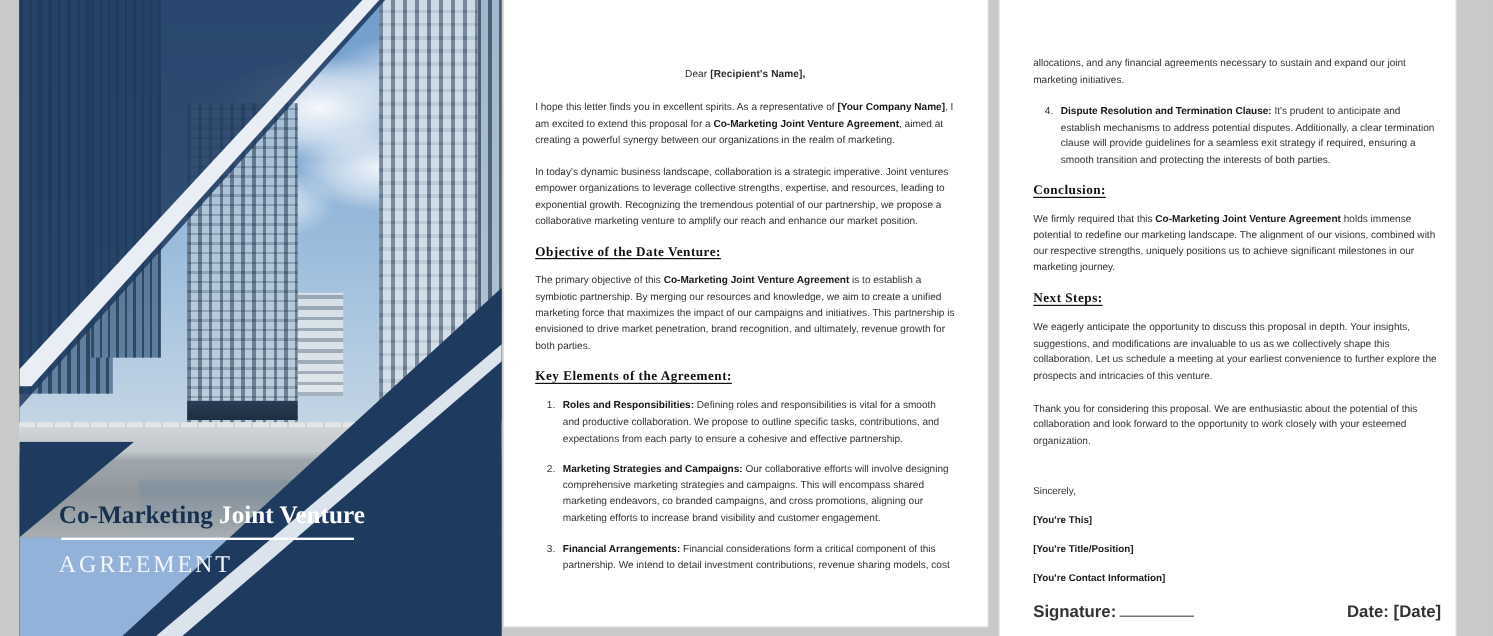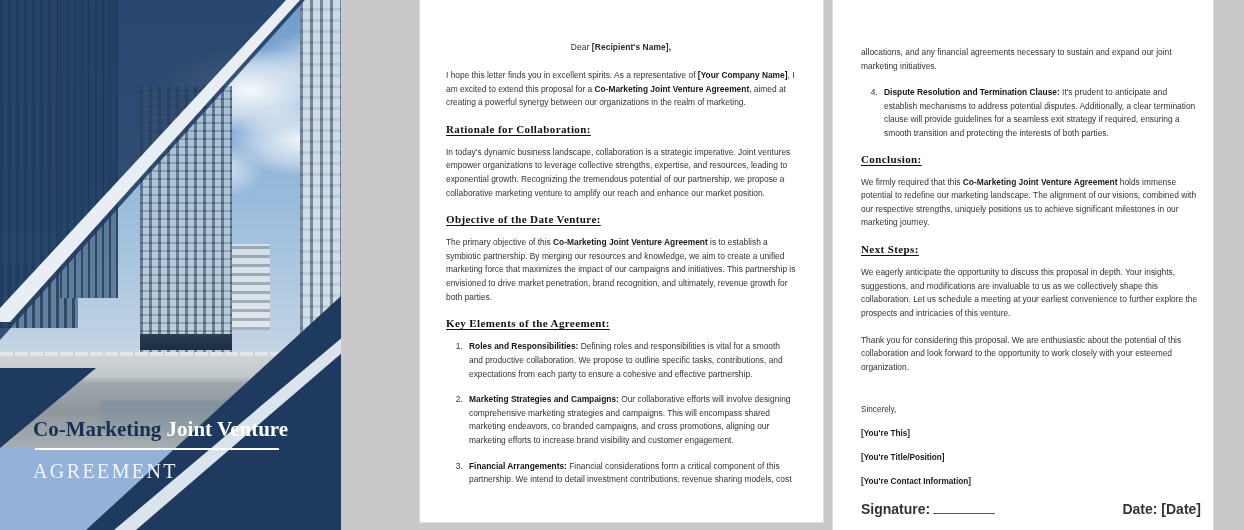--- a/index.html
+++ b/index.html
@@ -5,21 +5,21 @@
   html,body{margin:0;padding:0;}
   body{
     width:1244px;height:530px;overflow:hidden;
     background:#c8c8c8;
     font-family:"Liberation Sans",sans-serif;
   }
   .workspace{position:relative;width:1244px;height:530px;background:#c9c9c9;}
 
   
   .page{position:absolute;top:0;background:#fff;overflow:hidden;}
-  .page-cover{left:0;width:341px;height:530px;background:#1e3a5f;}
+  .page-cover{left:16px;width:402px;height:530px;background:#1e3a5f;}
   .page-two{left:420px;width:403px;height:522px;box-shadow:0 0 0 1px #dcdcdc;}
   .page-three{left:833px;width:380px;height:530px;box-shadow:0 0 0 1px #dcdcdc;}
 
   
   .cover-art{position:absolute;inset:0;overflow:hidden;}
 
   
   .photo{
     position:absolute;left:0;top:0;width:415px;height:448px;
     background:
@@ -149,21 +149,21 @@
   .cover-sub{
     font-family:"Liberation Serif",serif;
     font-size:20px;color:#f2f5f9;letter-spacing:2.4px;
   }
 
   
   .doc{
     position:absolute;color:#2b2b2b;
     font-family:"Liberation Sans",sans-serif;
   }
-  .doc-two{left:26px;top:42px;width:350px;}
+  .doc-two{left:26px;top:56px;width:350px;}
   .doc-three{left:28px;top:46px;width:340px;}
 
   .salutation{text-align:center;font-size:8.4px;margin-bottom:17px;letter-spacing:.1px;}
   .salutation b{font-weight:bold;}
 
   h2.hd{
     font-family:"Liberation Serif",serif;
     font-size:11px;font-weight:bold;color:#111;
     margin:0 0 11px 0;text-decoration:underline;
     text-underline-offset:2px;letter-spacing:.4px;
@@ -233,21 +233,20 @@
 
   <div class="page page-two">
     <div class="doc doc-two">
 
       <div class="salutation">
         <span>Dear </span><b>[Recipient's Name],</b>
       </div>
 
       <p class="para"><span>I hope this letter finds you in excellent spirits. As a representative of </span><b>[Your Company Name]</b><span>, I am excited to extend this proposal for a </span><b>Co-Marketing Joint Venture Agreement</b><span>, aimed at creating a powerful synergy between our organizations in the realm of marketing.</span></p>
 
-      <h2 class="hd">Rationale  for Collaboration:</h2>
       <p class="para">In today's dynamic business landscape, collaboration is a strategic imperative. Joint ventures empower organizations to leverage collective strengths, expertise, and resources, leading to exponential growth. Recognizing the tremendous potential of our partnership, we propose a collaborative marketing venture to amplify our reach and enhance our market position.</p>
 
       <h2 class="hd">Objective  of the  Date Venture:</h2>
       <p class="para"><span>The primary objective of this </span><b>Co-Marketing Joint Venture Agreement</b><span> is to establish a symbiotic partnership. By merging our resources and knowledge, we aim to create a unified marketing force  that maximizes the impact of our campaigns and initiatives. This partnership is envisioned to drive market penetration, brand recognition, and ultimately, revenue growth for both parties.</span></p>
 
       <h2 class="hd">Key Elements of the Agreement:</h2>
       <ol class="items">
         <li><b>Roles and Responsibilities:</b><span> Defining roles and responsibilities is vital for a smooth and productive collaboration. We propose to outline specific tasks, contributions, and expectations from each party to ensure a cohesive and effective partnership.</span></li>
         <li><b>Marketing Strategies and Campaigns:</b><span> Our collaborative efforts will involve designing comprehensive  marketing strategies and campaigns. This will encompass shared marketing endeavors, co branded campaigns, and cross promotions,  aligning our marketing efforts to increase brand visibility and customer engagement.</span></li>
         <li><b>Financial Arrangements:</b><span> Financial considerations form a critical component of this partnership. We intend to detail investment contributions, revenue sharing models, cost</span></li>

